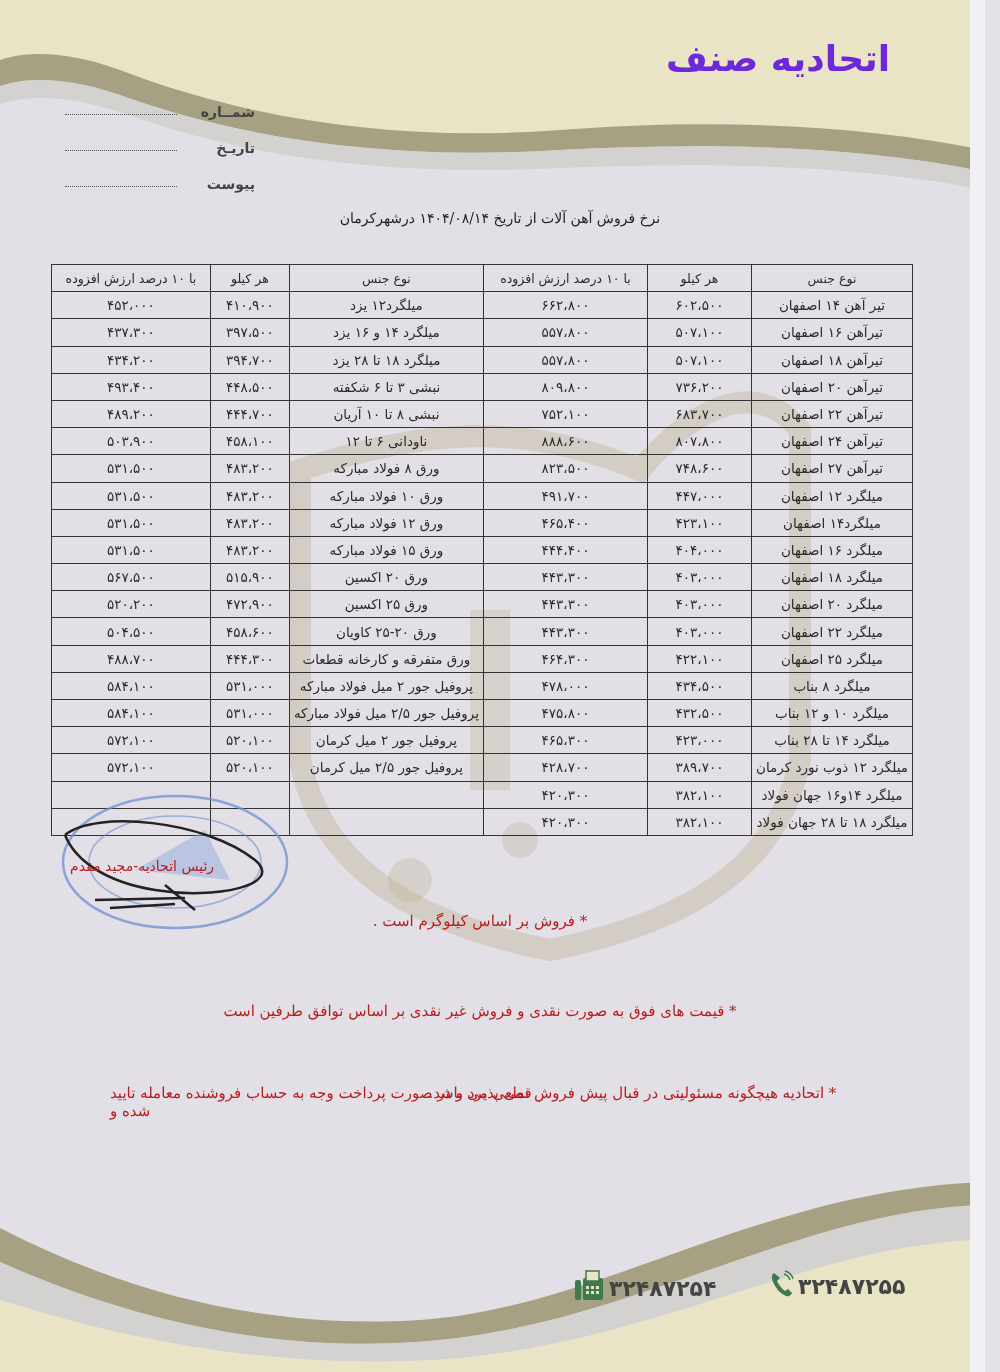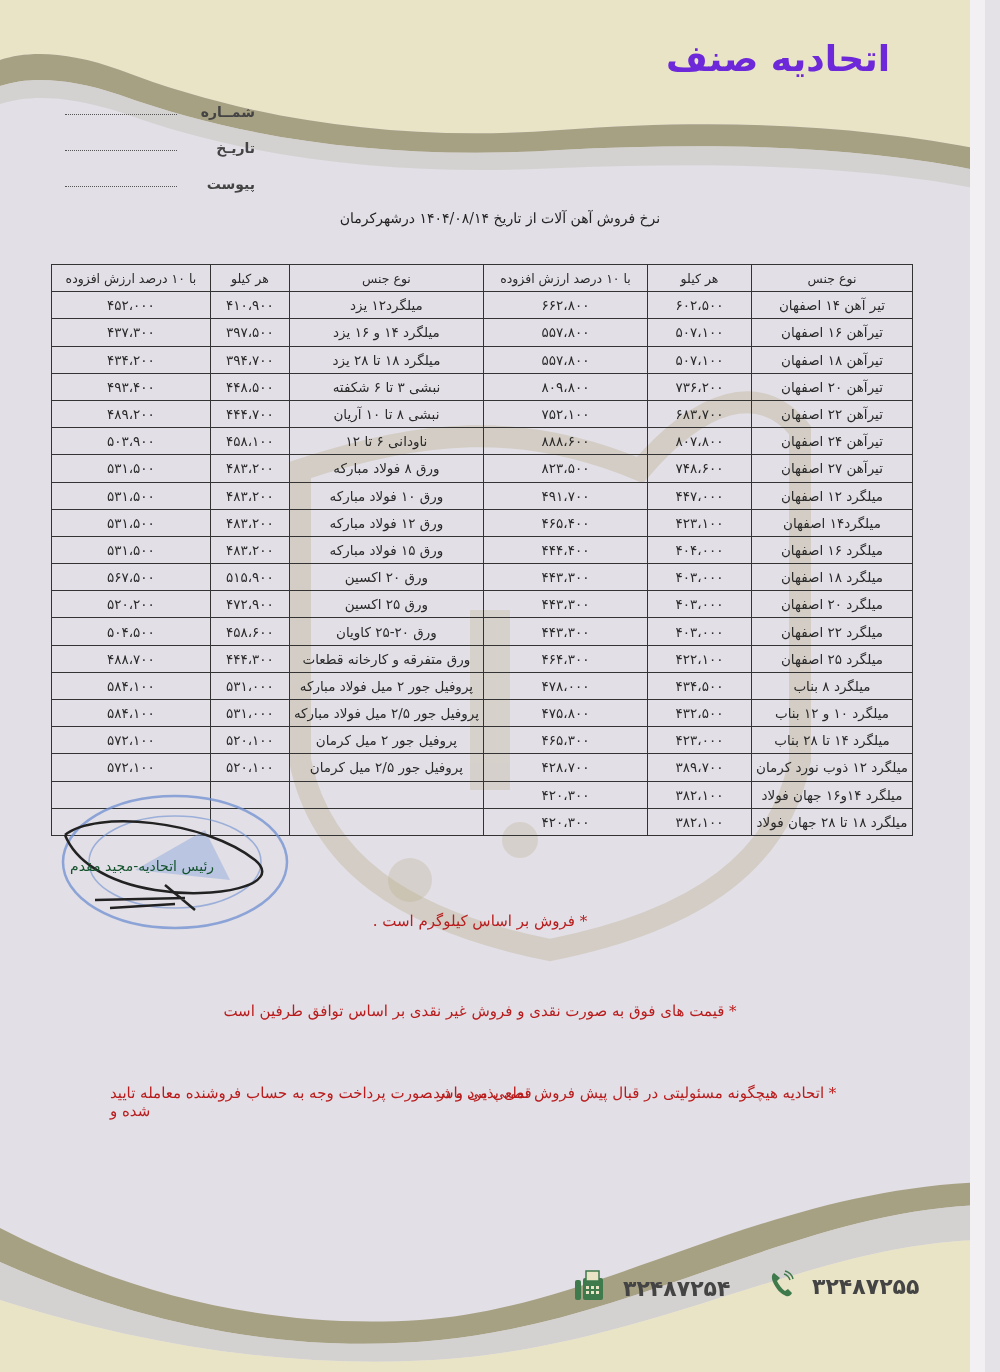--- a/index.html
+++ b/index.html
@@ -12,26 +12,26 @@
   .meta{position:absolute;left:65px;width:190px;direction:rtl;font-size:14px;font-weight:bold;color:#444;}
   .meta .lbl{position:absolute;right:0;top:0;}
   .meta .dots{position:absolute;left:0;top:10px;width:112px;border-bottom:1px dotted #555;}
   .doc-title{position:absolute;left:200px;top:210px;width:600px;text-align:center;direction:rtl;font-size:14px;color:#222;font-family:"DejaVu Serif",serif;}
   table.prices{position:absolute;border-collapse:collapse;direction:rtl;font-size:13.5px;font-family:"DejaVu Sans",sans-serif;}
   table.prices td,table.prices th{border:1px solid #333;height:26.2px;padding:0 4px;text-align:center;font-weight:normal;white-space:nowrap;}
   table.prices th{font-size:12.5px;}
   #tbl-right{left:483px;top:264px;width:430px;}
   #tbl-left{left:51px;top:264px;width:433px;}
   .num{letter-spacing:1px;}
-  .signature{position:absolute;left:70px;top:858px;direction:rtl;font-size:14px;color:#14532d;}
+  .signature{position:absolute;left:70px;top:858px;direction:rtl;font-size:14px;color:#b91c1c;}
   .stamp{position:absolute;left:55px;top:790px;}
   .notes{position:absolute;left:110px;width:740px;direction:rtl;font-size:15px;color:#b91c1c;font-family:"DejaVu Serif",serif;}
   .note{position:absolute;right:0;left:0;text-align:center;}
   .note.r{text-align:left;margin-top:36px;}
-  .contacts{position:absolute;top:1270px;direction:ltr;font-size:22px;font-weight:bold;color:#444;letter-spacing:1px;display:flex;align-items:center;gap:18px;}
+  .contacts{position:absolute;top:1270px;direction:ltr;font-size:22px;font-weight:bold;color:#444;letter-spacing:1px;display:flex;align-items:center;gap:4px;}
   .ico{display:inline-block;}
 </style>
 </head>
 <body>
 
 <div class="page">
 
   <svg class="bg-svg" width="985" height="1372" viewBox="0 0 985 1372">
 
     <path d="M0,0 L985,0 L985,150 C860,125 720,118 560,130 C400,142 250,120 120,70 C70,52 30,50 0,60 Z" fill="#e9e4c6"></path>

